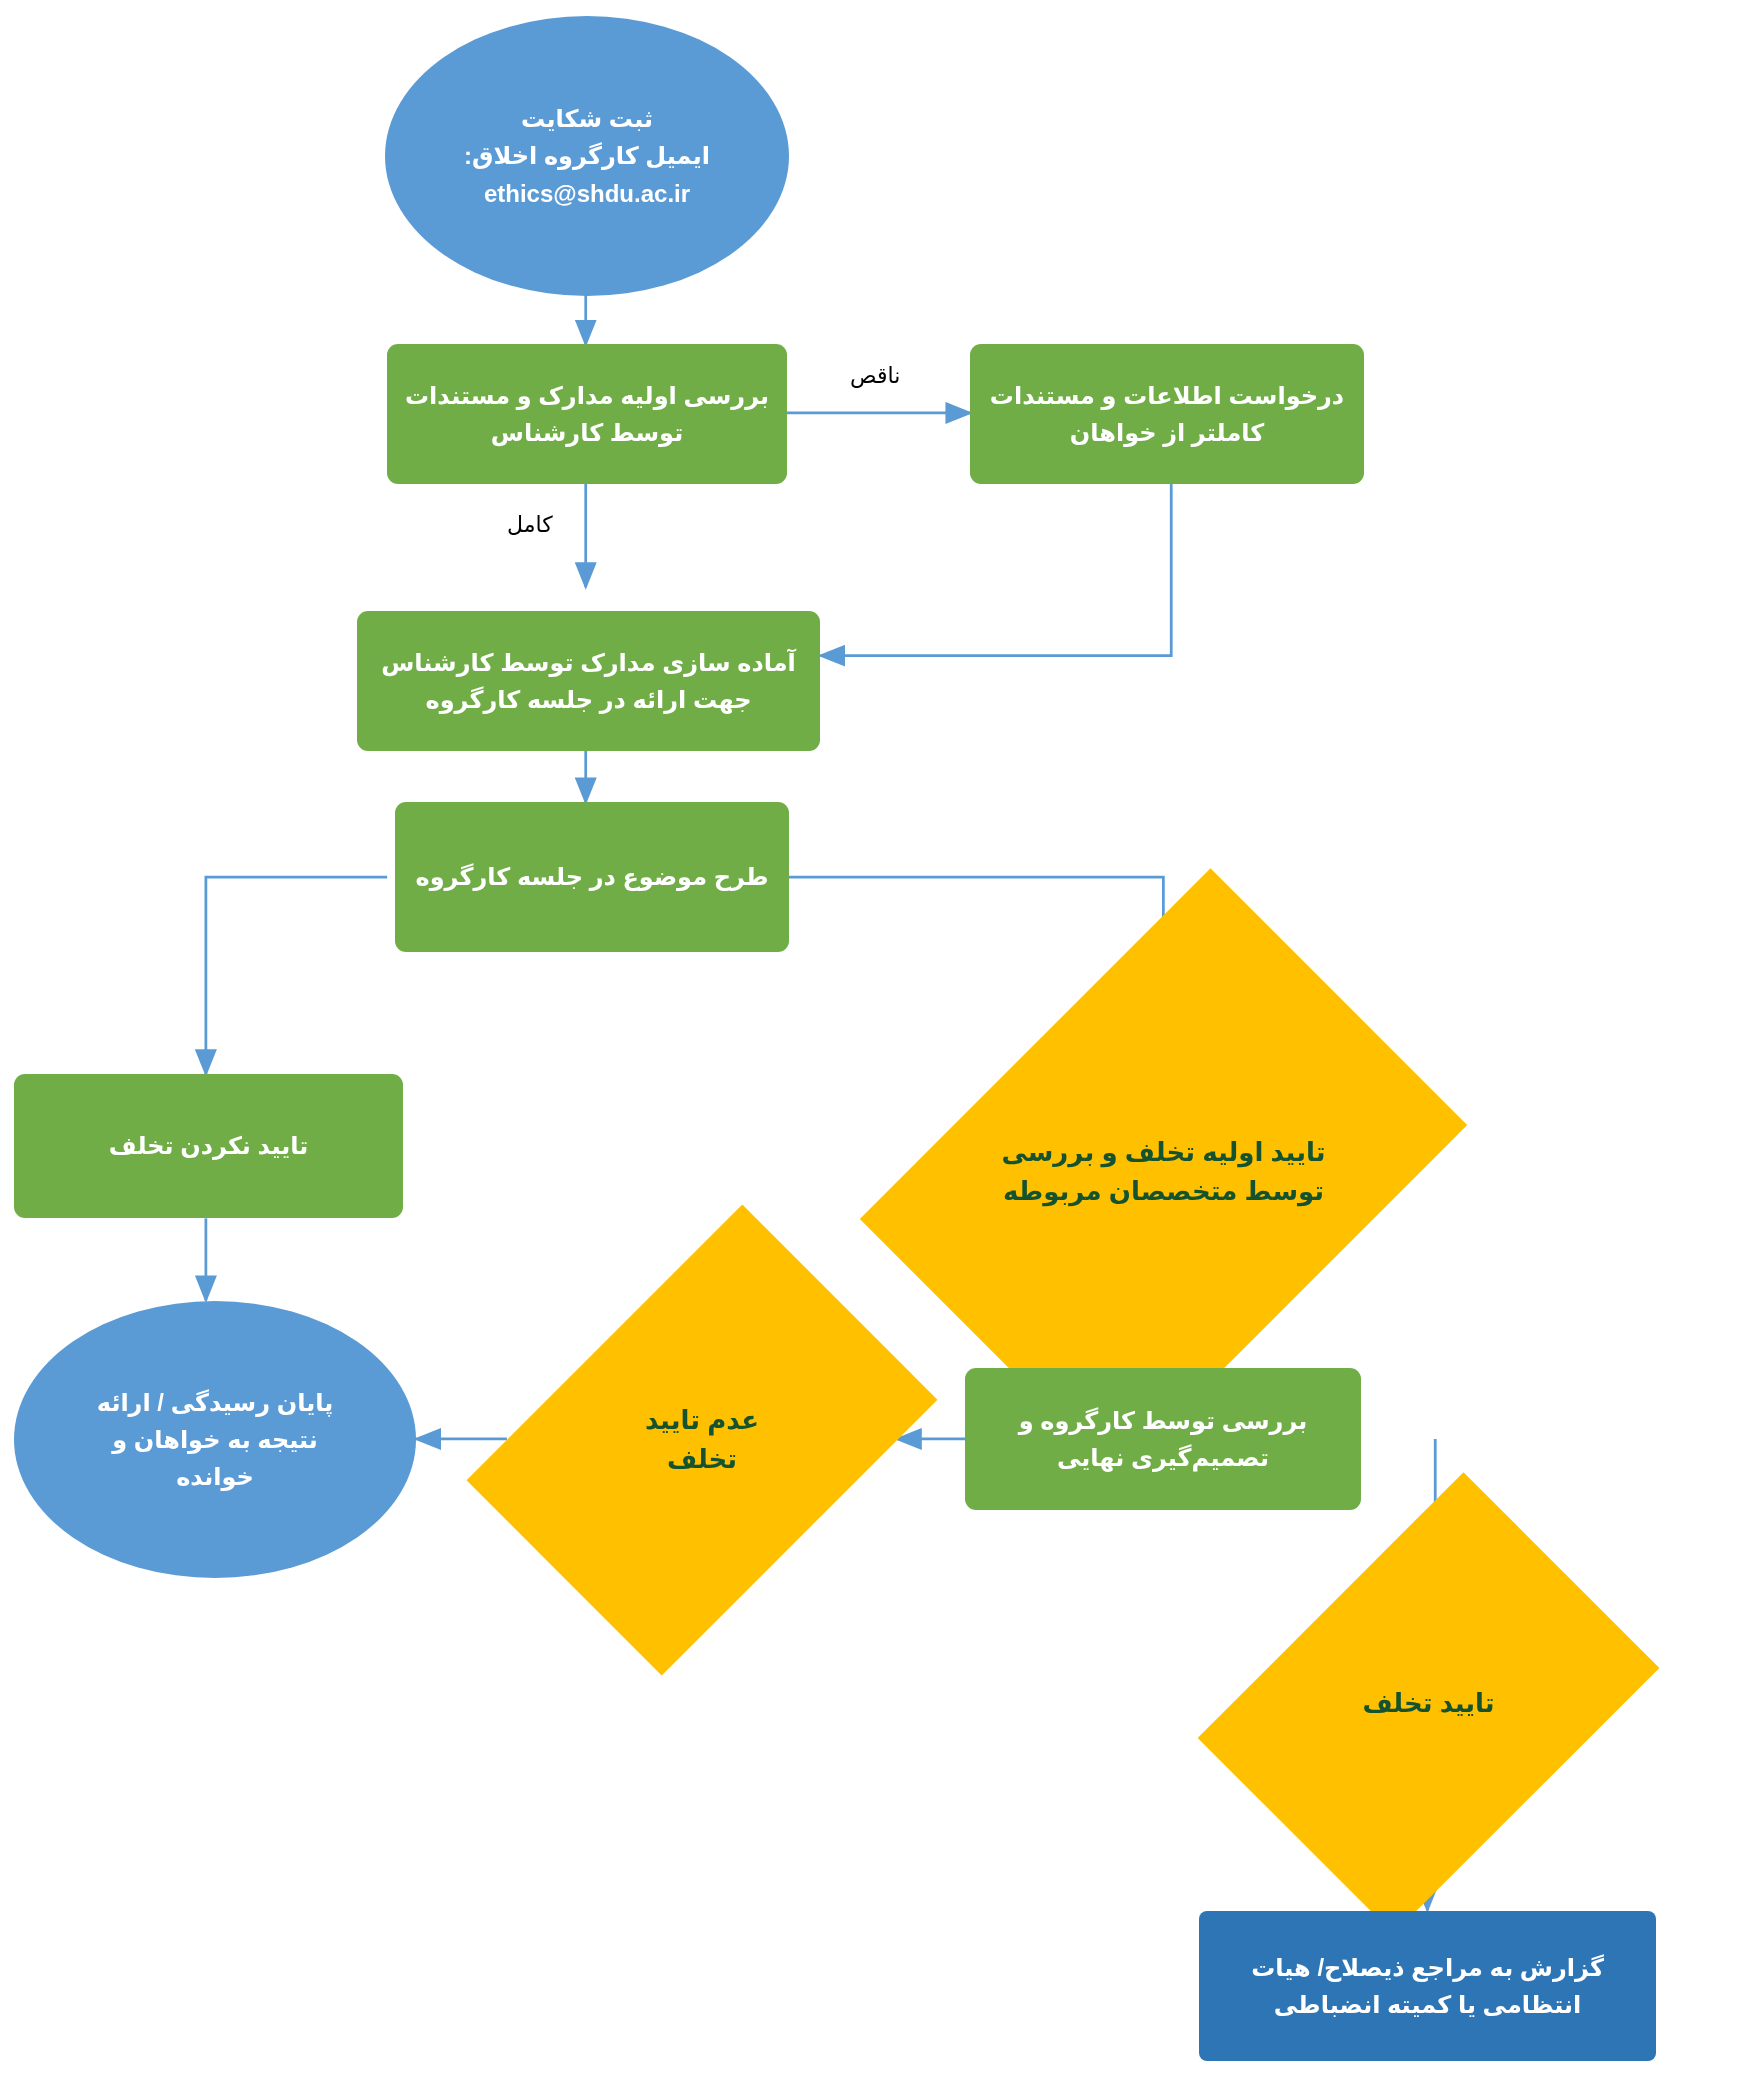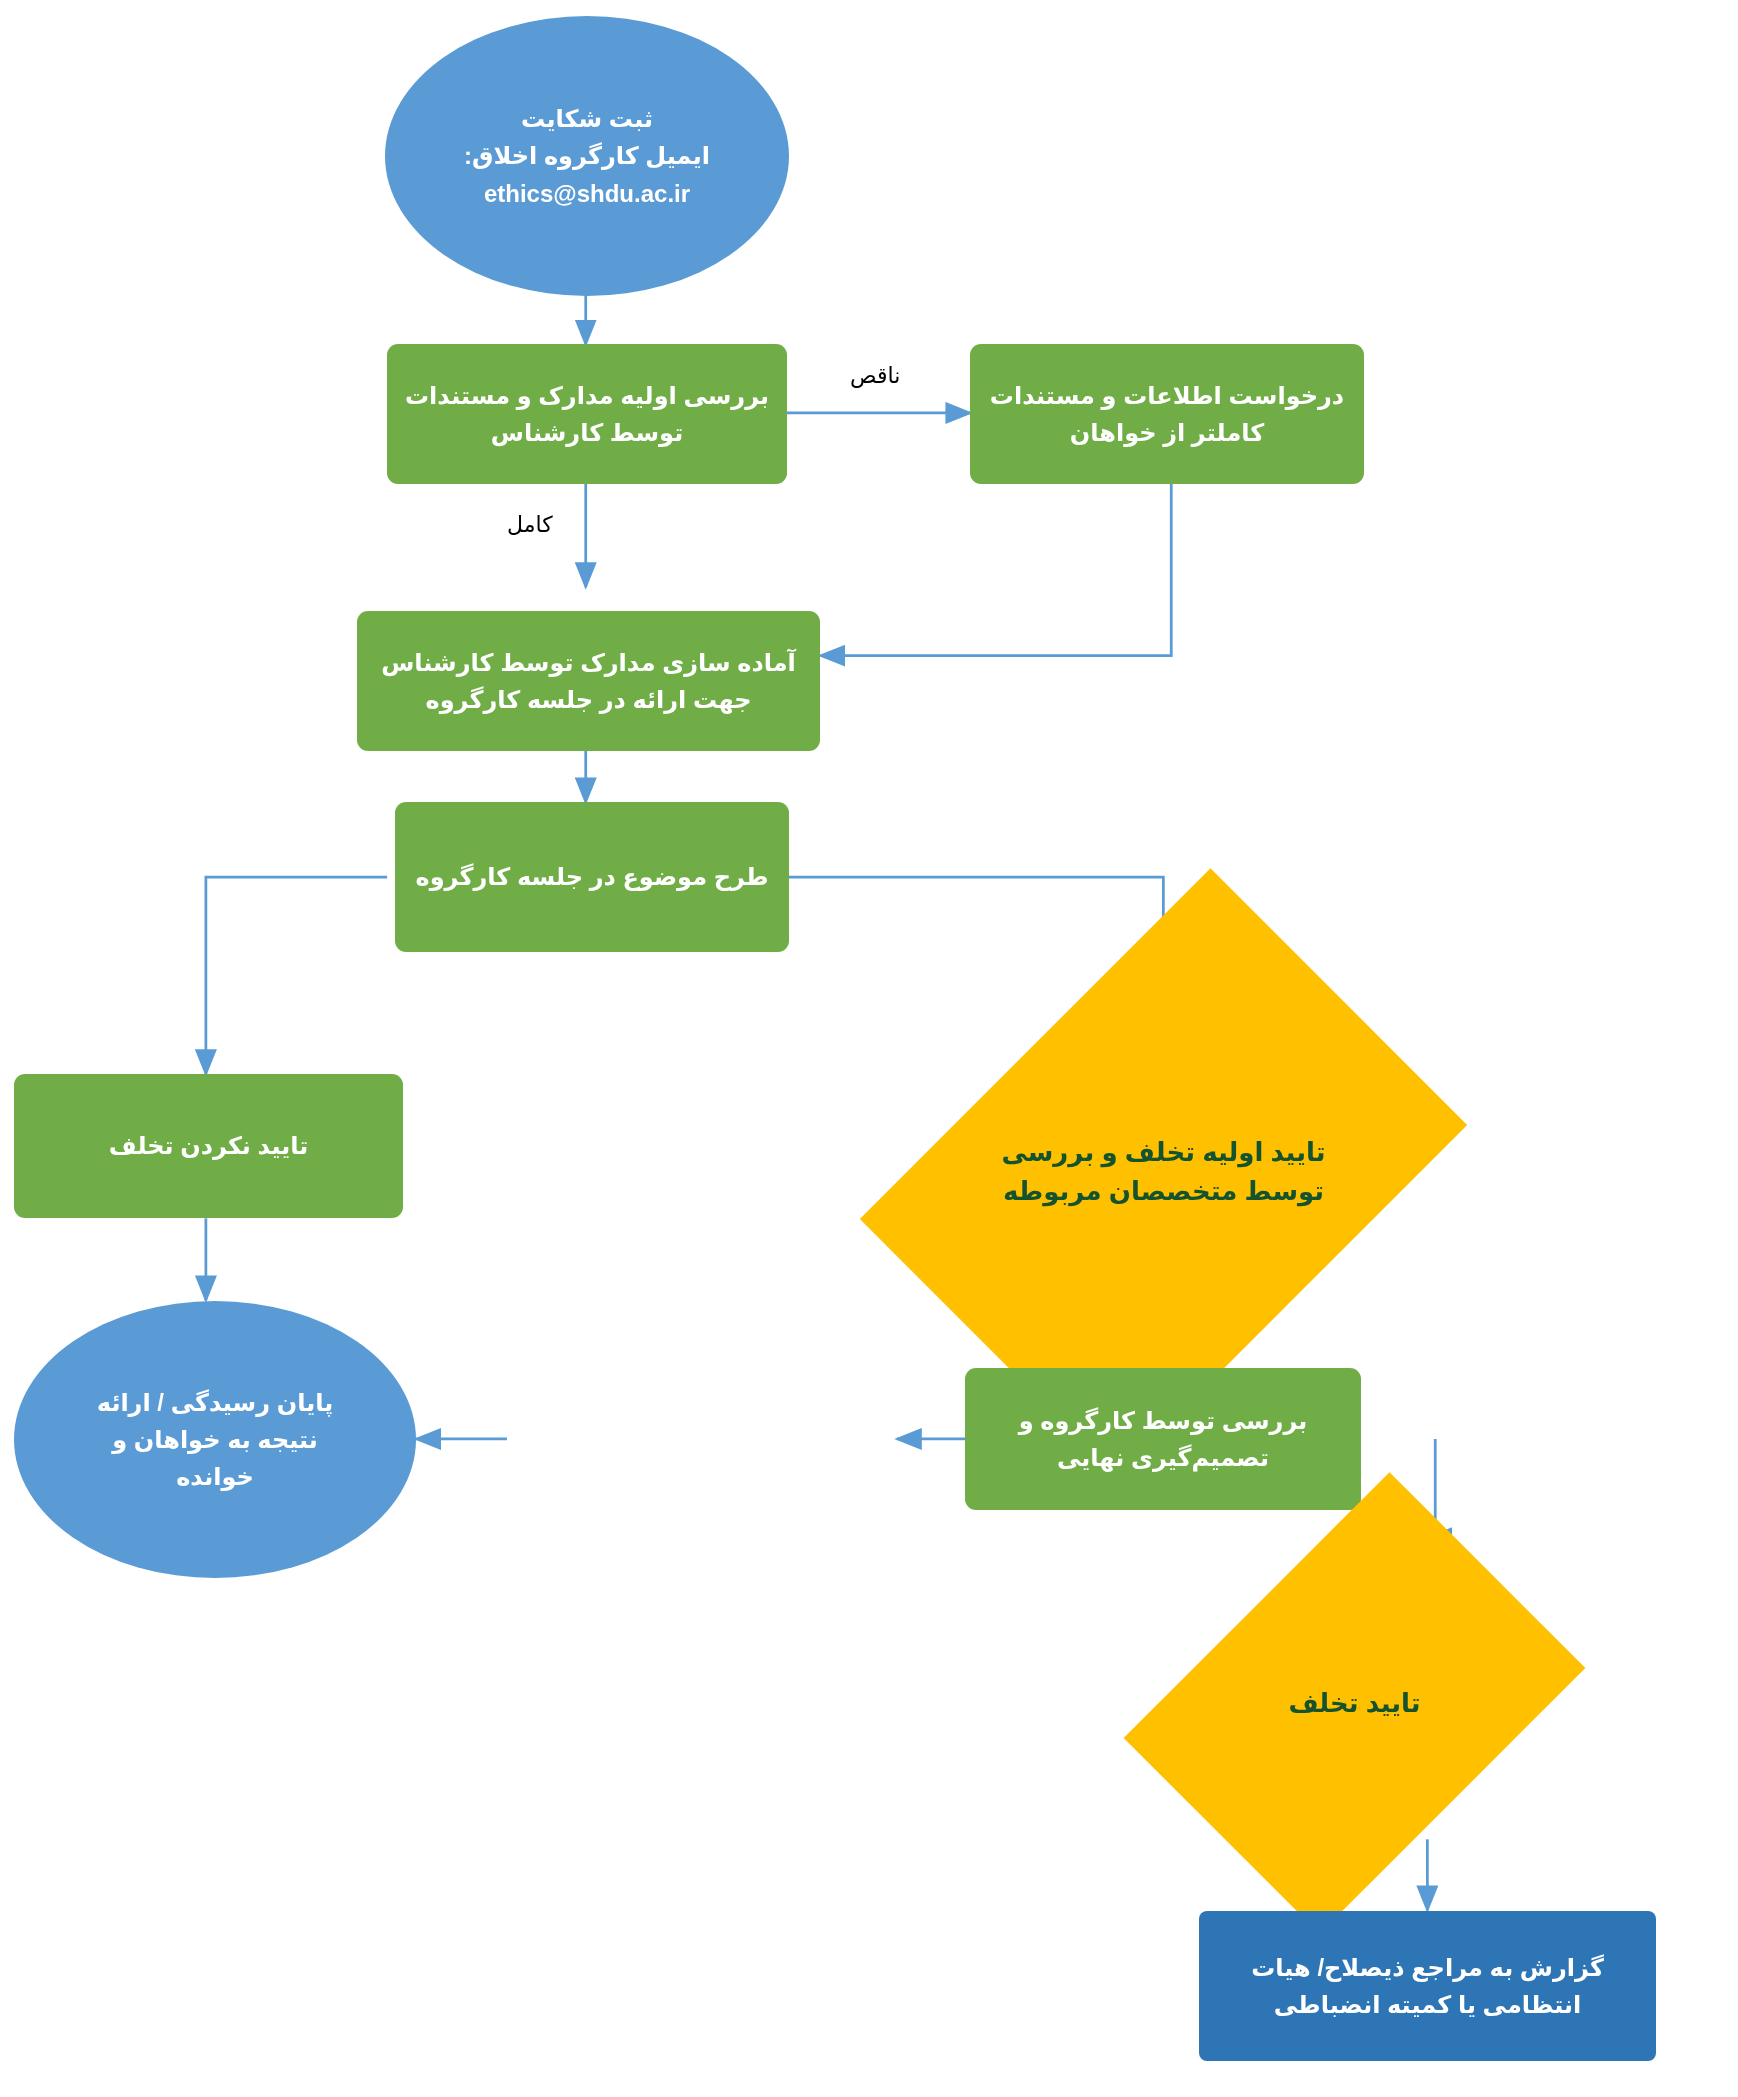--- a/index.html
+++ b/index.html
@@ -168,22 +168,27 @@
     <div class="diamond-shape" style="left:110px; right:110px; top:-110px; bottom:-110px;"></div>
     <div class="diamond-label">تایید اولیه تخلف و بررسی
 توسط متخصصان مربوطه</div>
   </div>
 
   <div class="node rounded" style="left:1010px; top:1368px; width:396px; height:142px;">
     <span>بررسی توسط کارگروه و
 تصمیم‌گیری نهایی</span>
   </div>
 
-
-  <div class="diamond-wrap" style="left:1211px; top:1565px; width:377px; height:276px;">
+  <div class="diamond-wrap" style="left:552px; top:1302px; width:390px; height:276px;">
+    <div class="diamond-shape" style="left:57px; right:57px; top:-57px; bottom:-57px;"></div>
+    <div class="diamond-label">عدم تایید
+تخلف</div>
+  </div>
+
+  <div class="diamond-wrap" style="left:1285px; top:1565px; width:377px; height:276px;">
     <div class="diamond-shape" style="left:50px; right:50px; top:-50px; bottom:-50px;"></div>
     <div class="diamond-label">تایید تخلف</div>
   </div>
 
   <div class="node rect" style="left:1244px; top:1911px; width:457px; height:150px;">
     <span>گزارش به مراجع ذیصلاح/ هیات
 انتظامی یا کمیته انضباطی</span>
   </div>
 
   <div class="edge-label" style="left:895px; top:363px;">ناقص</div>

